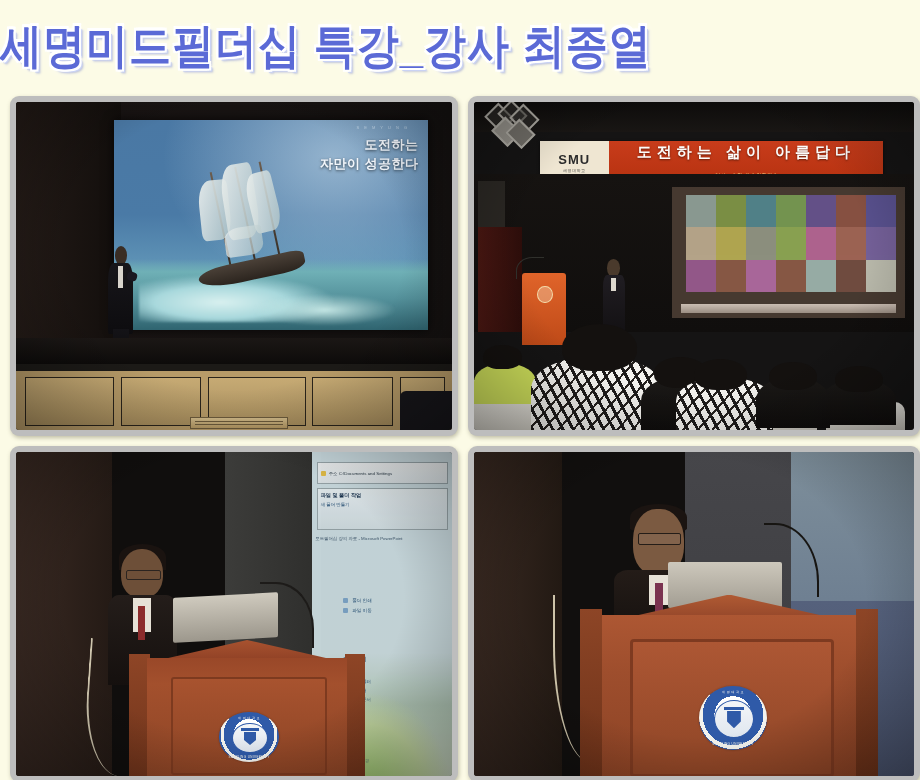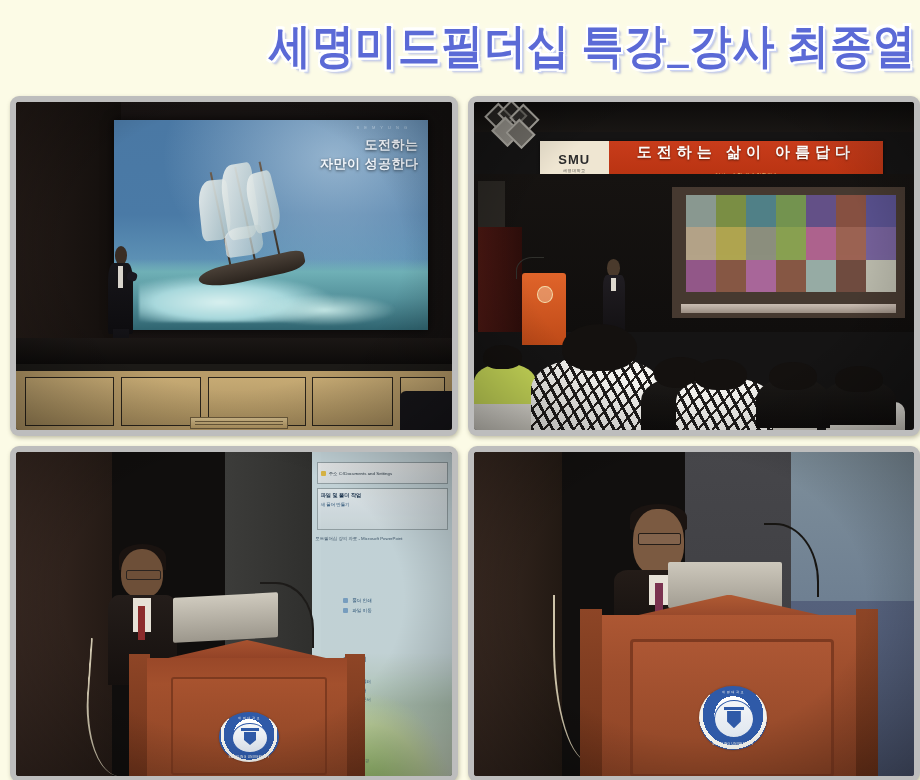--- a/index.html
+++ b/index.html
@@ -7,23 +7,22 @@
   body{
     width:920px;height:780px;
     background:#fcfbe6;
     font-family:"Liberation Sans","DejaVu Sans",sans-serif;
     overflow:hidden;
     position:relative;
   }
   
   .title-bar{
     width:916px;height:92px;
-    display:flex;align-items:center;justify-content:flex-end;
+    display:flex;align-items:center;justify-content:flex-start;
     position:relative;
-    font-family:Liberation Serif, serif;
   }
   .title-text{
     font-size:42px;
     font-weight:bold;
     letter-spacing:1px;
     color:#5b6ad6;
     white-space:nowrap;
     -webkit-text-stroke:0px;
     text-shadow:
       2px 0 0 #ffffff, -2px 0 0 #ffffff, 0 2px 0 #ffffff, 0 -2px 0 #ffffff,

